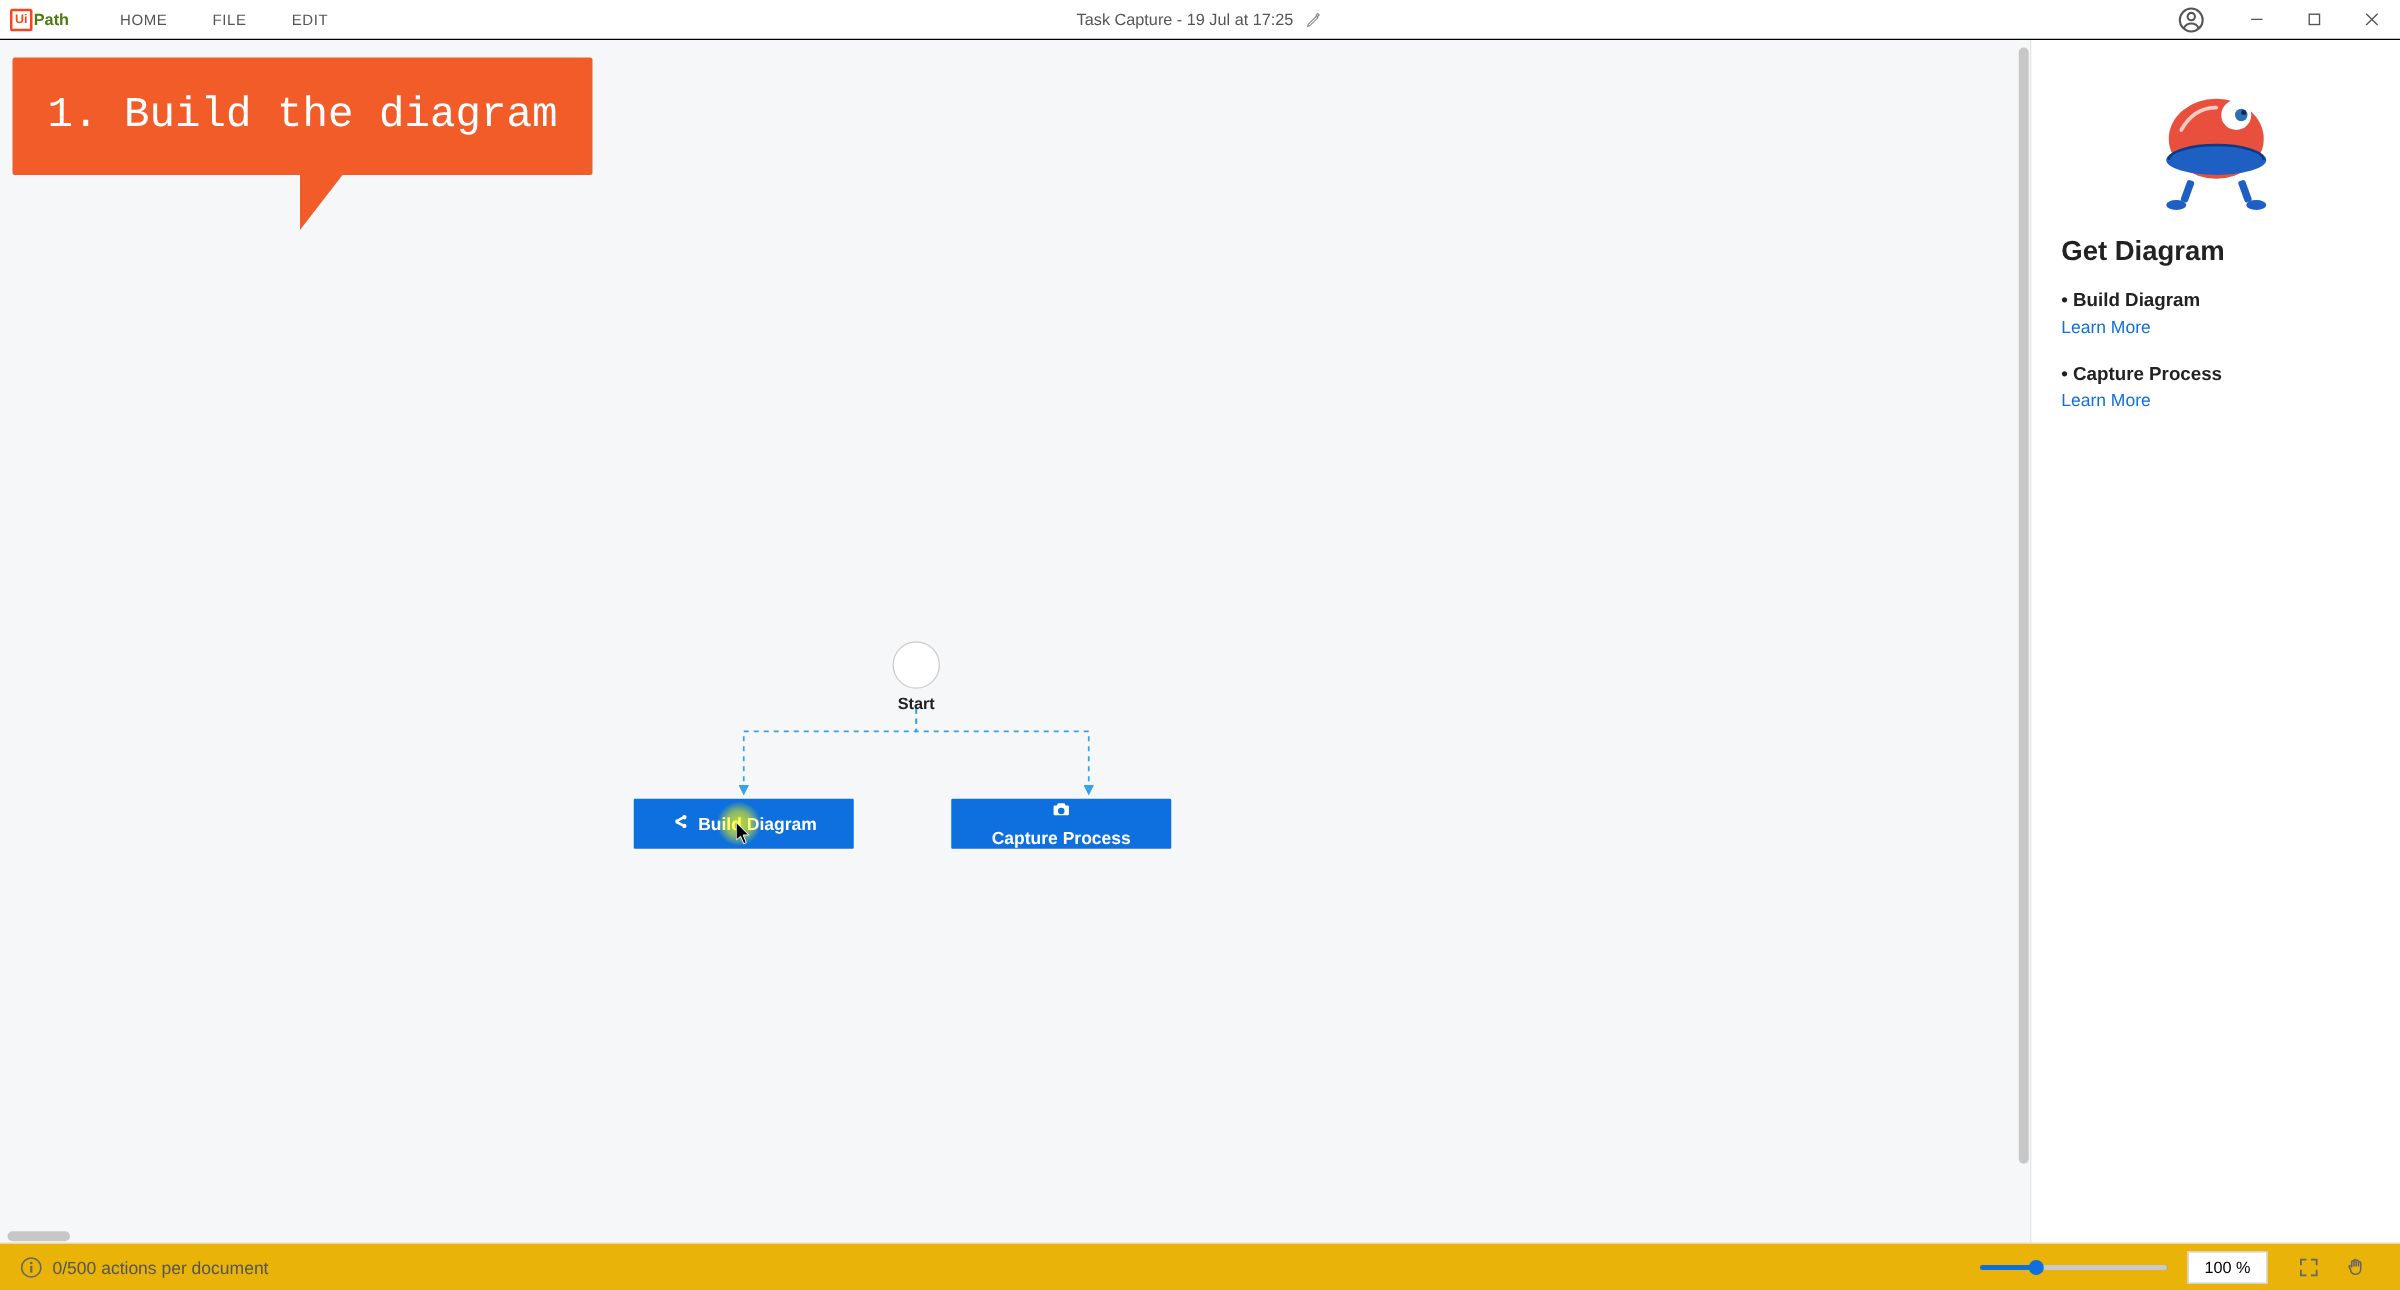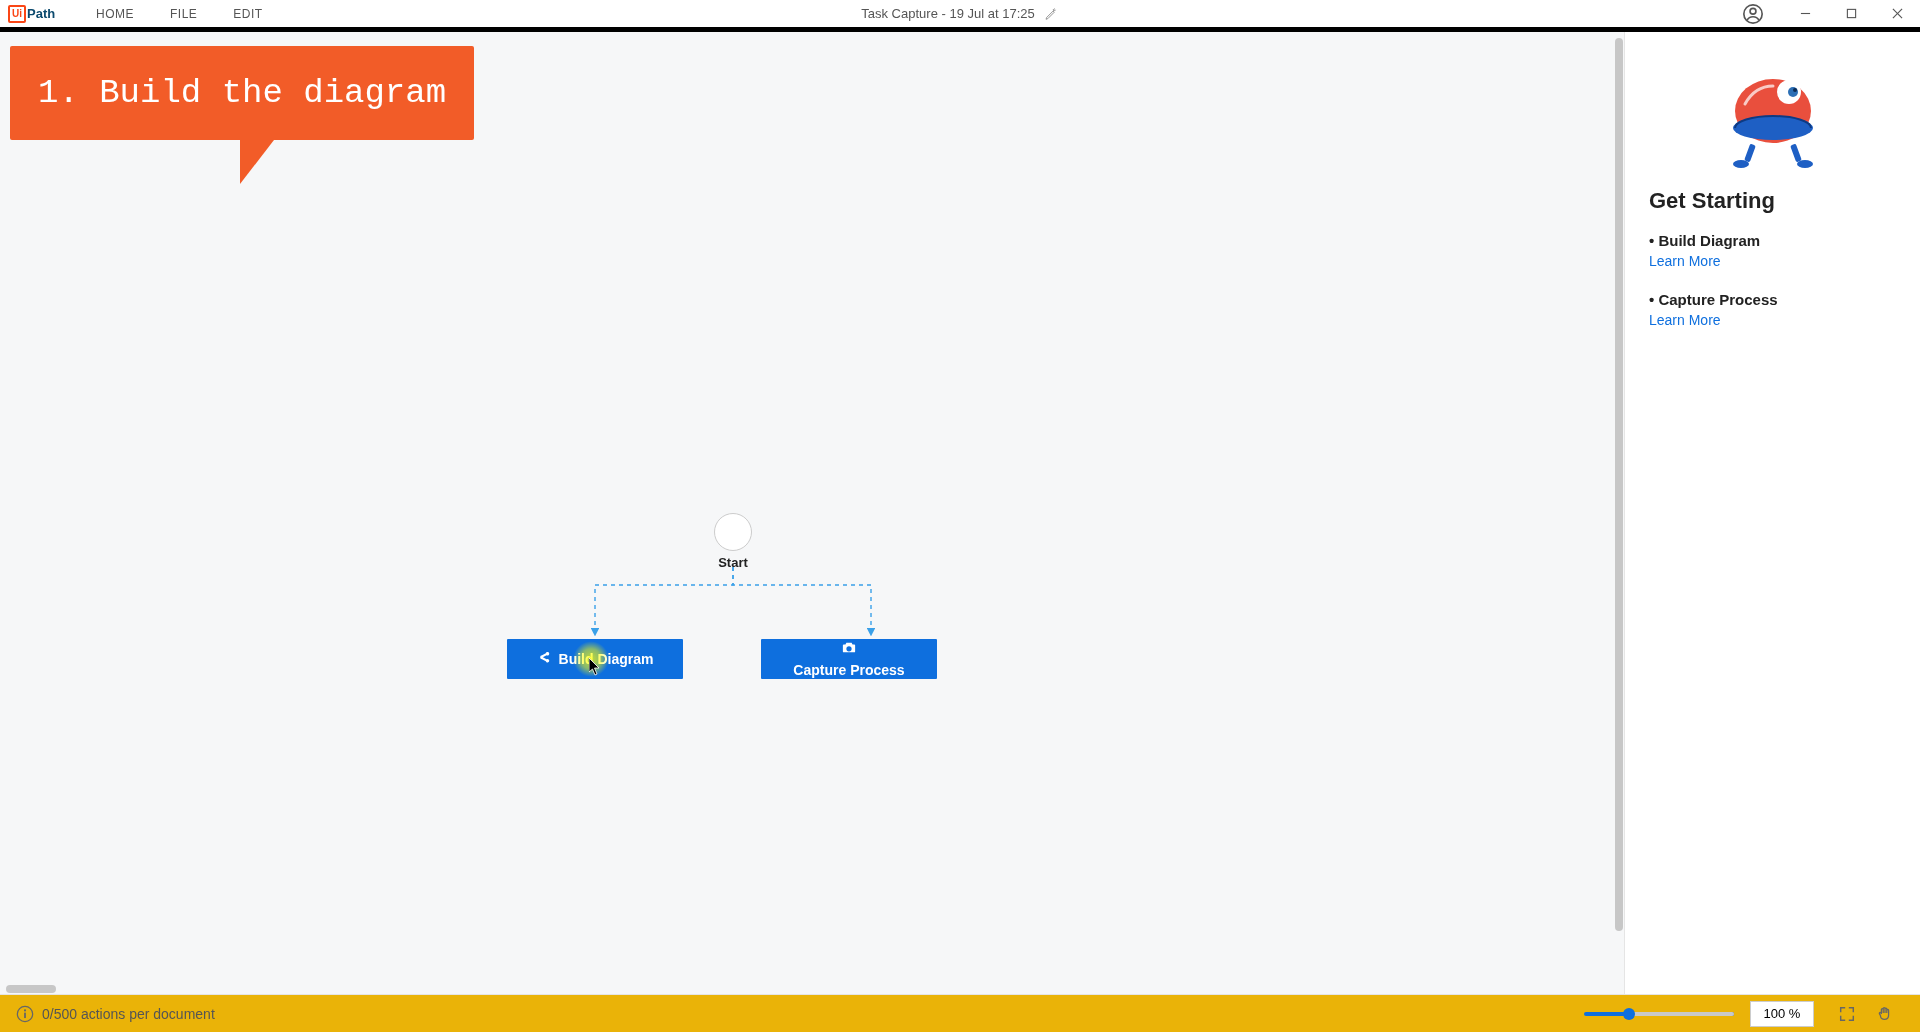--- a/index.html
+++ b/index.html
@@ -13,21 +13,21 @@
   overflow: hidden;
   position: relative;
 }
 
 
 .menubar {
   height: 32px;
   display: flex;
   align-items: center;
   padding: 12px 8px;
-  border-bottom: 5px solid #000000;
+  border-bottom: 1px solid #000000;
   position: relative;
 }
 .logo {
   width: 50px;
   height: 18px;
   margin-right: 20px;
   display: flex;
   align-items: center;
 }
 .logo-box {
@@ -37,21 +37,21 @@
   border: 2px solid #fa4616;
   border-radius: 2px;
   color: #fa4616;
   font-weight: bold;
   font-size: 10px;
   line-height: 14px;
   text-align: center;
   margin-right: 1px;
 }
 .logo-text {
-  color: #0c4a6e;
+  color: #4d7c0f;
   font-weight: 600;
   font-size: 13px;
 }
 .menu-items { display: flex; gap: 0; }
 .menu-item {
   padding: 6px 18px;
   font-size: 12px;
   letter-spacing: 0.5px;
   color: #555;
   cursor: pointer;
@@ -439,21 +439,21 @@
       <circle cx="76" cy="36" r="12" fill="#fff"></circle>
       <circle cx="80" cy="36" r="5" fill="#2c6fb5"></circle>
       <circle cx="82" cy="34" r="2" fill="#0b2b55"></circle>
       <rect x="34" y="88" width="6" height="18" rx="2" fill="#1e5fc4" transform="rotate(20 37 97)"></rect>
       <rect x="80" y="88" width="6" height="18" rx="2" fill="#1e5fc4" transform="rotate(-20 83 97)"></rect>
       <ellipse cx="28" cy="108" rx="8" ry="4" fill="#1e5fc4"></ellipse>
       <ellipse cx="92" cy="108" rx="8" ry="4" fill="#1e5fc4"></ellipse>
       <path d="M32 48 q10 -18 28 -18" fill="none" stroke="#fff" stroke-width="3" stroke-linecap="round" opacity="0.7"></path>
     </svg>
 
-    <div class="side-title">Get Starting</div>
+    <div class="side-title">Get Diagram</div>
 
     <div class="side-section">
       <div class="side-section-title">• Build Diagram</div>
       <div class="learn-more">Learn More</div>
     </div>
 
     <div class="side-section">
       <div class="side-section-title">• Capture Process</div>
       <div class="learn-more">Learn More</div>
     </div>

